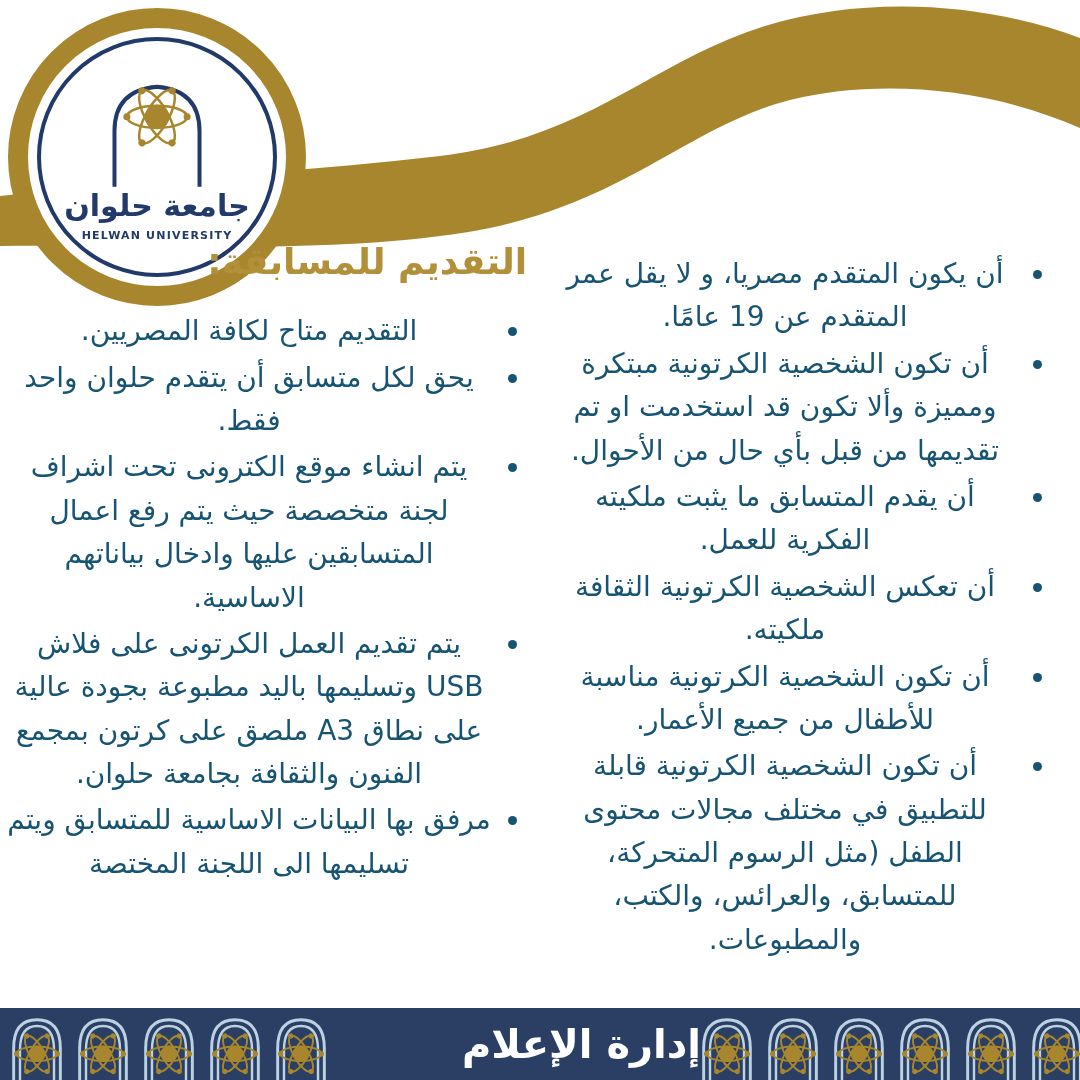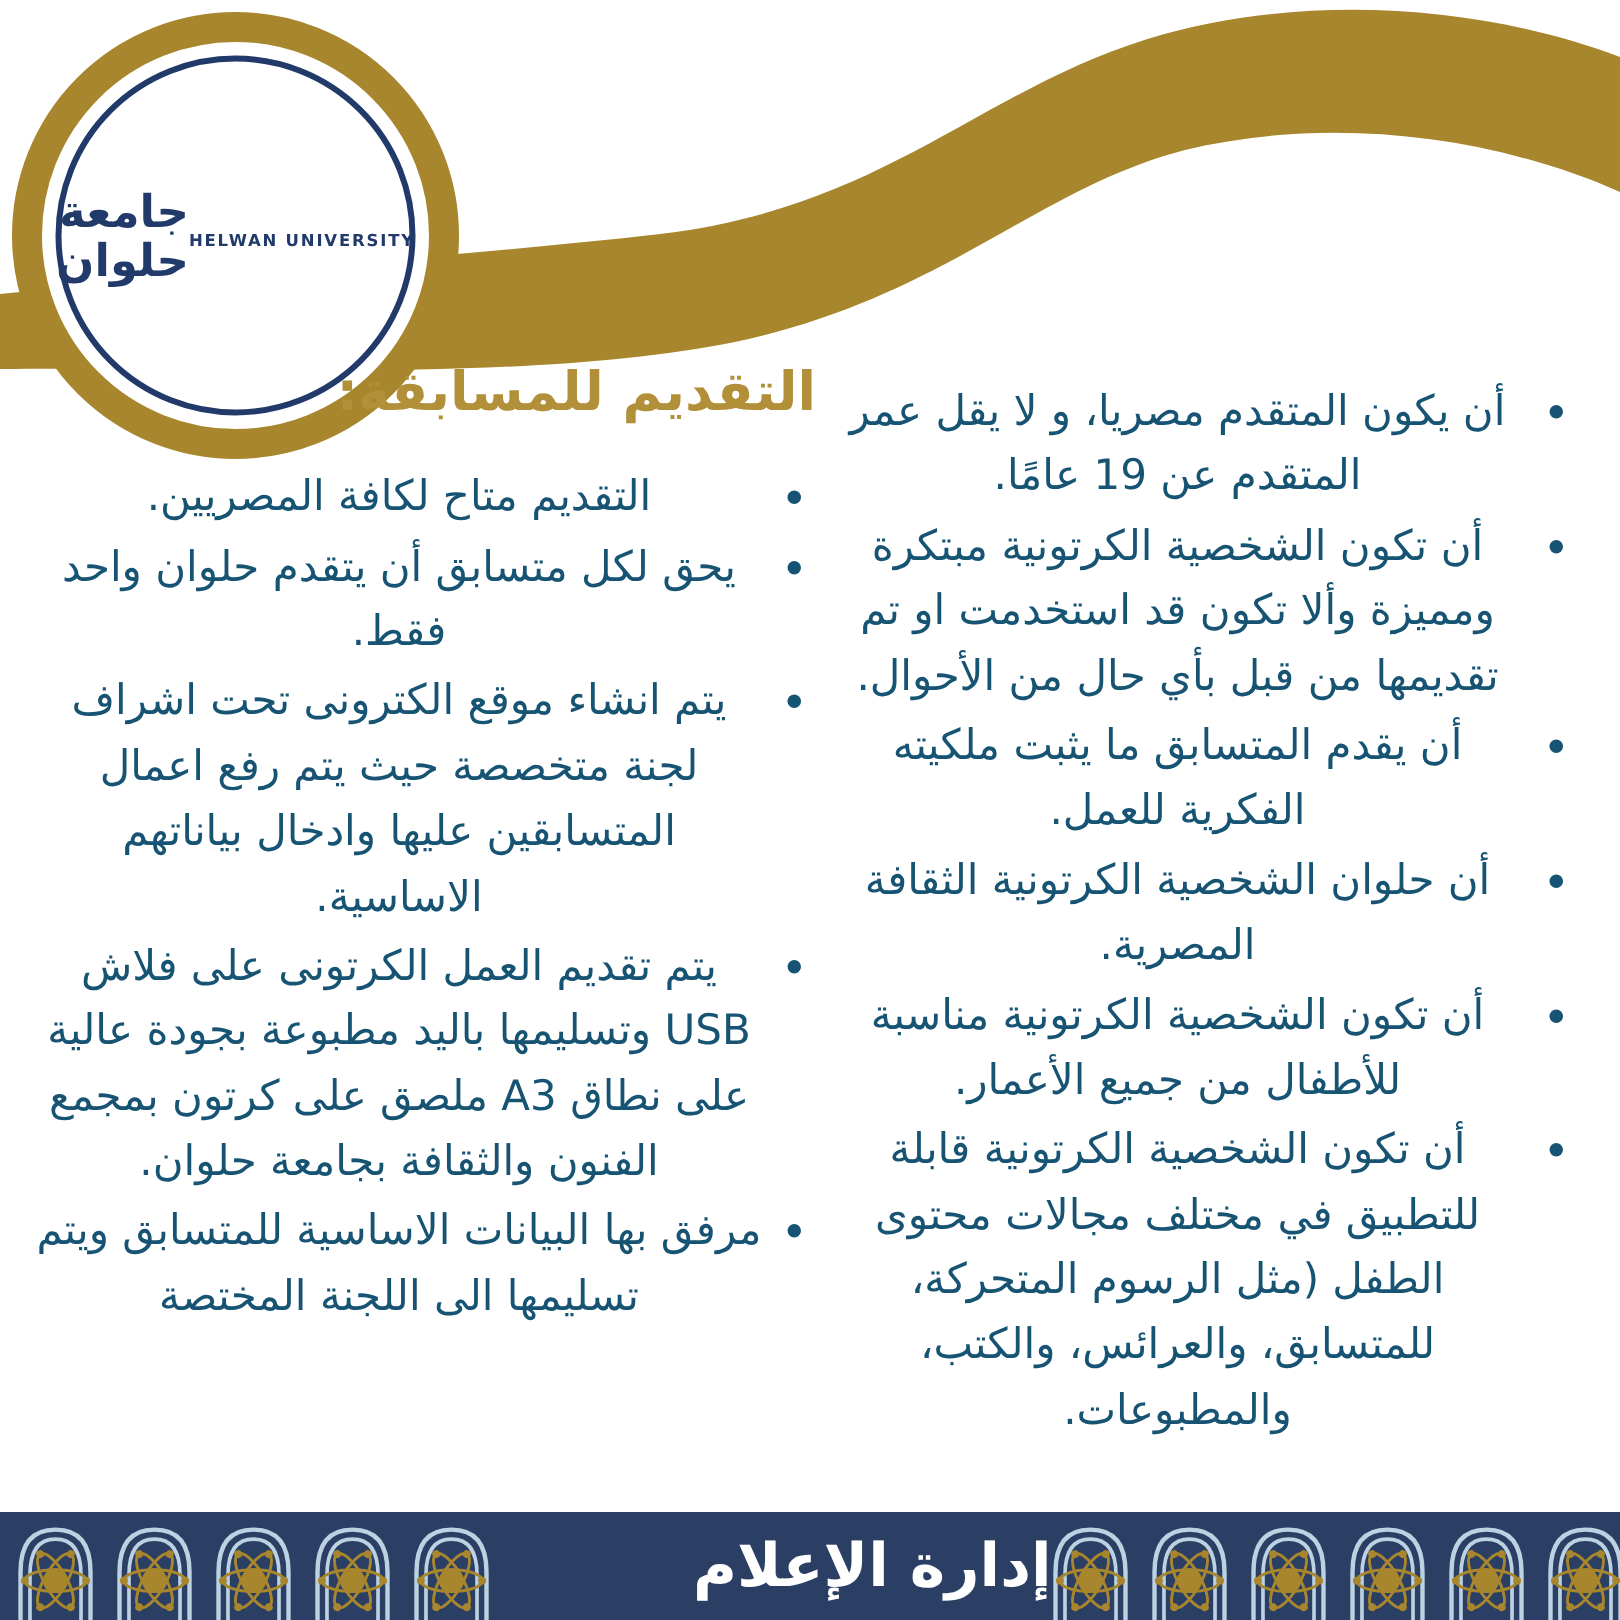--- a/index.html
+++ b/index.html
@@ -23,35 +23,35 @@
   
   .logo-circle{
     position:absolute;top:8px;left:8px;width:298px;height:298px;
     background:var(--white);
     border:20px solid var(--gold-band);
     border-radius:50%;
   }
   .logo-inner-ring{
     position:absolute;inset:9px;border:4px solid var(--logo-navy);
     border-radius:50%;
-    display:flex;align-items:center;justify-content:center;
+    display:flex;flex-direction:column;align-items:center;justify-content:center;
   }
   .logo-mark{width:124px;height:120px;margin-top:-6px;}
   .logo-ar{
     color:var(--logo-navy);font-size:30px;font-weight:bold;line-height:1.1;
     margin-top:2px;direction:rtl;
   }
   .logo-en{
     color:var(--logo-navy);font-size:11px;font-weight:bold;letter-spacing:1.2px;
     margin-top:7px;white-space:nowrap;
   }
   
   .col{position:absolute;direction:rtl;}
   .col-right{top:226px;right:28px;width:500px;}
-  .col-left{top:240px;left:22px;width:522px;}
+  .col-left{top:240px;left:5px;width:522px;}
   .col h2{
     color:var(--gold-heading);font-size:36px;font-weight:bold;text-align:right;
     line-height:1.2;
   }
   .col ul{
     margin-top:26px;padding:0 34px 0 0;list-style:disc;
     color:var(--navy-text);font-size:28px;line-height:1.55;
   }
   .col ul li{text-align:center;margin-bottom:3px;}
   .col ul li::marker{color:var(--navy-text);}
@@ -141,21 +141,21 @@
       <div class="logo-ar">جامعة حلوان</div>
       <div class="logo-en">HELWAN UNIVERSITY</div>
     </div>
   </div>
 
   <section class="col col-right">
     <ul>
         <li>أن يكون المتقدم مصريا، و لا يقل عمر المتقدم عن 19 عامًا.</li>
         <li>أن تكون الشخصية الكرتونية مبتكرة ومميزة وألا تكون قد استخدمت او تم تقديمها من قبل بأي حال من الأحوال.</li>
         <li>أن يقدم المتسابق ما يثبت ملكيته الفكرية للعمل.</li>
-        <li>أن حلوان الشخصية الكرتونية الثقافة المصرية.</li>
+        <li>أن تعكس الشخصية الكرتونية الثقافة ملكيته.</li>
         <li>أن تكون الشخصية الكرتونية مناسبة للأطفال من جميع الأعمار.</li>
         <li>أن تكون الشخصية الكرتونية قابلة للتطبيق في مختلف مجالات محتوى الطفل (مثل الرسوم المتحركة، للمتسابق، والعرائس، والكتب، والمطبوعات.</li>
       </ul>
   </section>
 
   <section class="col col-left">
     <h2>التقديم للمسابقة:</h2>
     <ul>
         <li>التقديم متاح لكافة المصريين.</li>
         <li>يحق لكل متسابق أن يتقدم حلوان واحد فقط.</li>

